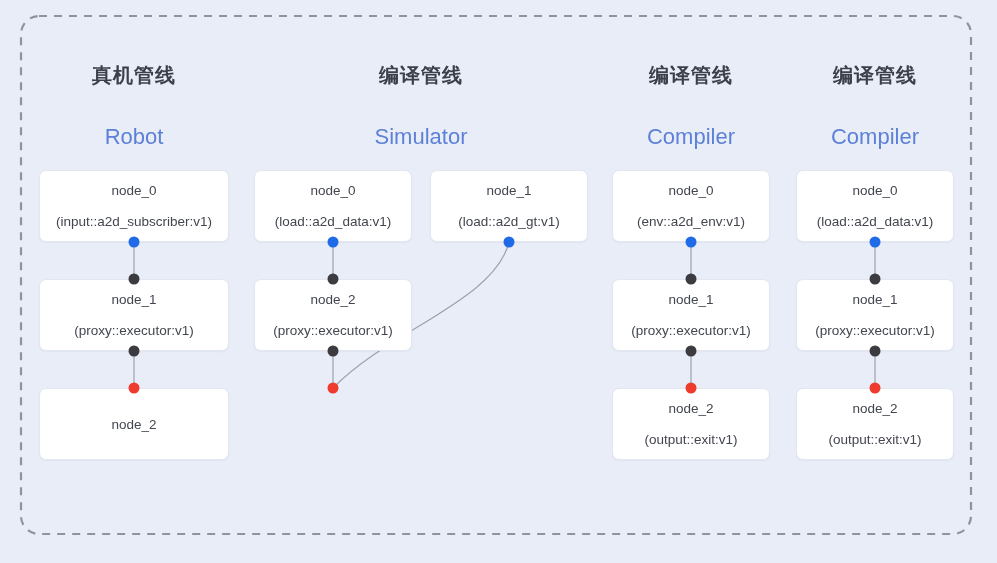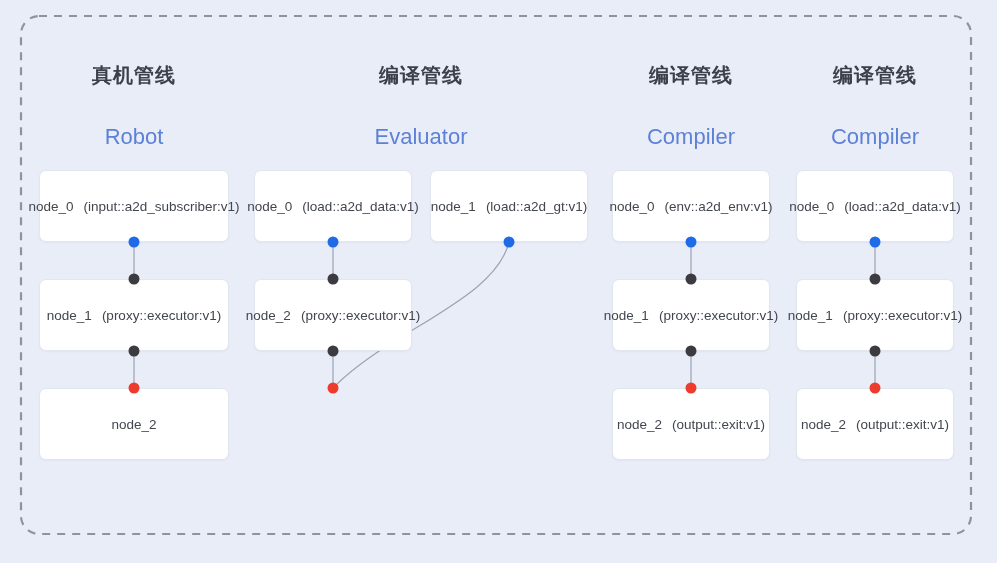--- a/index.html
+++ b/index.html
@@ -37,21 +37,21 @@
     font-size:22px;font-weight:400;color:var(--subtitle);
     white-space:nowrap;
     text-align:center;
   }
   .node-box{
     position:absolute;height:72px;z-index:2;
     background:var(--box-bg);
     border:1px solid var(--box-border);
     border-radius:7px;
     box-shadow:0 1px 2px rgba(60,70,110,0.05);
-    display:flex;align-items:center;justify-content:center;
+    display:flex;flex-direction:column;align-items:center;justify-content:center;
     gap:10px;
   }
   .node-title{
     font-size:13.5px;line-height:21px;color:var(--node-text);white-space:nowrap;
   }
   .node-subtitle{
     font-size:13.5px;line-height:21px;color:var(--node-text);white-space:nowrap;
   }
   .dot{
     position:absolute;width:11px;height:11px;border-radius:50%;z-index:3;
@@ -80,21 +80,21 @@
     <line x1="691" y1="351" x2="691" y2="388" stroke="var(--edge)" stroke-width="1.2"></line>
 
     <line x1="875" y1="242" x2="875" y2="279" stroke="var(--edge)" stroke-width="1.2"></line>
     <line x1="875" y1="351" x2="875" y2="388" stroke="var(--edge)" stroke-width="1.2"></line>
   </svg>
 
   <div class="group-title" style="left:134px">真机管线</div>
   <div class="group-subtitle" style="left:134px">Robot</div>
 
   <div class="group-title" style="left:421px">编译管线</div>
-  <div class="group-subtitle" style="left:421px">Evaluator</div>
+  <div class="group-subtitle" style="left:421px">Simulator</div>
 
   <div class="group-title" style="left:691px">编译管线</div>
   <div class="group-subtitle" style="left:691px">Compiler</div>
 
   <div class="group-title" style="left:875px">编译管线</div>
   <div class="group-subtitle" style="left:875px">Compiler</div>
 
   <div class="node-box" style="left:39px;top:170px;width:190px">
     <div class="node-title">node_0</div>
     <div class="node-subtitle">(input::a2d_subscriber:v1)</div>

